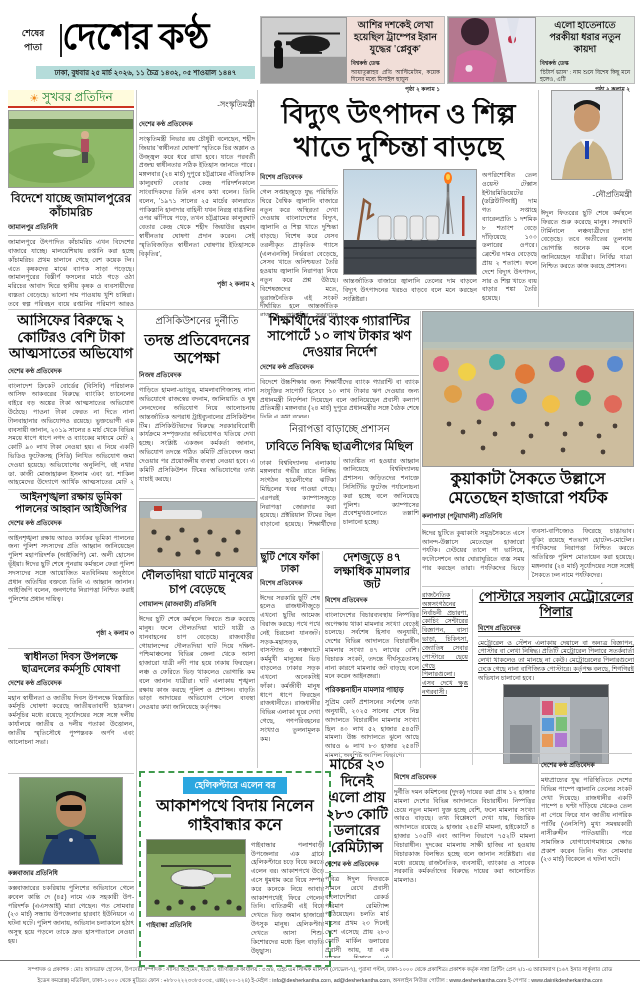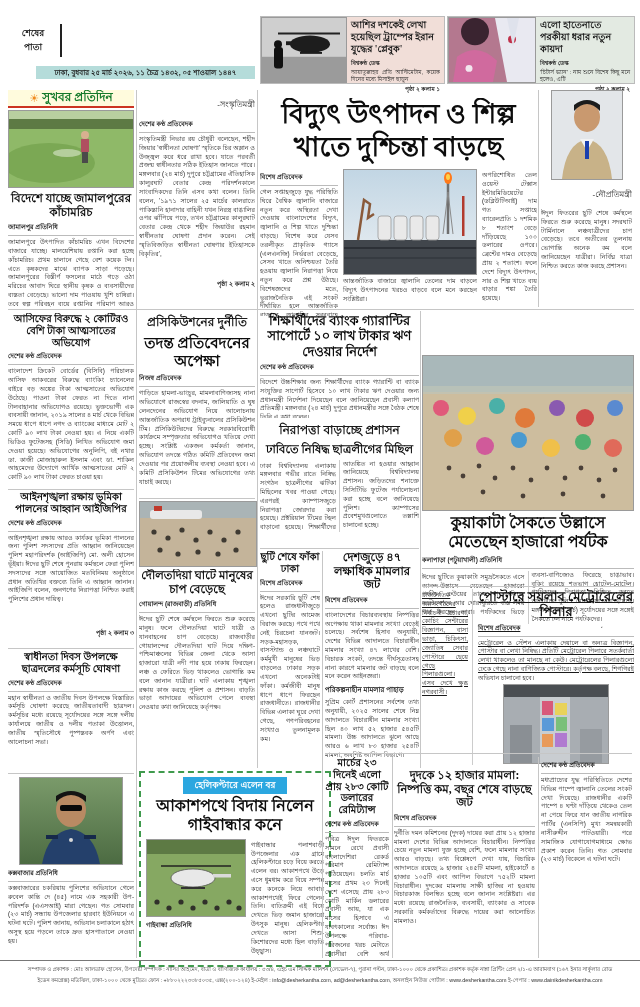--- a/index.html
+++ b/index.html
@@ -6,65 +6,68 @@
   .page{position:relative;width:640px;height:1007px;background:#ffffff;margin:0 auto;
         font-family:"Liberation Sans",sans-serif;color:#1a1a1a;overflow:hidden;}
   .abs{position:absolute;}
   .story{position:absolute;overflow:hidden;}
   .hl{font-family:"Liberation Serif",serif;font-weight:bold;text-align:center;color:#0c0c0c;margin:0;line-height:1.18;}
   .hl-xxl{font-size:27px;line-height:1.22;}
   .hl-xl{font-size:16px;}
   .hl-lg{font-size:13px;}
   .hl-md{font-size:11.5px;font-family:Liberation Serif, serif;}
   .hl-sm{font-size:10px;}
-  .hl-xs{font-size:10px;}
-  .kicker{font-size:12px;font-weight:bold;text-align:center;margin:0 0 2px;}
+  .hl-xs{font-size:14px;}
+  .kicker{font-size:10px;font-weight:normal;text-align:center;margin:0 0 2px;}
   .byline{font-size:6.4px;font-weight:bold;margin:3px 0 2px;border-bottom:1px solid #bbb;padding-bottom:2px;}
   .bodytext{font-size:6.3px;line-height:1.4;text-align:justify;margin:2px 0 0;color:#222;}
   .subhead{font-size:7px;font-weight:bold;margin:3px 0 1px;}
   .pageref{font-size:6.3px;font-weight:bold;text-align:right;margin-top:2px;}
   .attrib{font-size:8px;font-weight:normal;text-align:right;margin:8px 0;}
   .photo{border:1px solid #9a9a9a;overflow:hidden;background:#ccc;}
   .photo svg{display:block;width:100%;height:100%;}
   .vline{position:absolute;width:1px;background:#c6c6c6;}
   .hline{position:absolute;height:1px;background:#c6c6c6;}
   
   .corner{font-size:9px;font-weight:bold;text-align:center;border-right:2px solid #222;
           padding:3px 6px 3px 0;line-height:1.5;}
   .logo{font-family:"Liberation Serif",serif;font-weight:900;font-size:37px;line-height:50px;
         letter-spacing:-1px;color:#000;white-space:nowrap;}
   .datebar{background:#b5dcda;font-size:7px;font-weight:bold;text-align:center;line-height:13px;}
   .teaser{display:flex;border:1px solid #bbb;}
   .tz-photo{width:84px;flex:none;}
   .tz-box{flex:1;padding:3px 4px;}
-  .tz-title{font-family:"Liberation Serif",serif;font-size:9.5px;font-weight:bold;margin:0;line-height:1.25;}
+  .tz-title{font-family:"Liberation Serif",serif;font-size:9.5px;font-weight:bold;text-align:center;margin:0;line-height:1.25;}
   .tz-by{font-size:5.8px;font-weight:bold;margin:2px 0 1px;}
   .tz-ex{font-size:5.6px;line-height:1.35;margin:0;text-align:justify;}
   .tz-pr{font-size:5.8px;font-weight:bold;text-align:right;margin:0;}
   
   .brand{background:#fffbdd;border-bottom:2px solid #cc3322;display:flex;align-items:center;
          justify-content:center;gap:3px;height:16px;}
   .brand .sun{color:#f08a1d;font-size:11px;}
-  .brand .bt{color:#157a2b;font-weight:bold;font-size:12px;font-family:"Liberation Serif",serif;}
+  .brand .bt{color:#157a2b;font-weight:normal;font-size:12px;font-family:"Liberation Serif",serif;}
   .two-col{column-count:2;column-gap:7px;column-rule:1px solid #ccc;}
   .heli-box{border:2px dashed #3f9a4d;padding:4px 5px;}
   .banner{background:#2ba7e0;color:#fff;font-size:9px;font-weight:bold;text-align:center;
           width:fit-content;margin:0 auto 3px;padding:1px 12px;}
   .quote{font-size:8.5px;font-weight:bold;text-align:center;line-height:1.45;margin:4px 0 0;
          font-family:"Liberation Serif",serif;}
   .footer{position:absolute;left:0;top:960px;width:640px;border-top:1px solid #777;padding-top:4px;}
   .footer p{font-size:5.4px;text-align:center;margin:0 6px 3px;color:#333;line-height:1.5;}
 </style>
 </head>
 <body>
 
 <div class="page">
 
   <div class="abs corner" style="left:12px;top:24px;width:42px;">
     <span>শেষের পাতা</span>
+  </div>
+  <div class="abs logo" style="left:62px;top:12px;width:192px;height:52px;">
+    <span>দেশের কণ্ঠ</span>
   </div>
   <div class="abs datebar" style="left:36px;top:66px;width:219px;height:13px;">
     <span>ঢাকা, বুধবার ২৫ মার্চ ২০২৬, ১১ চৈত্র ১৪৩২, ০৫ শাওয়াল ১৪৪৭</span>
   </div>
 
   <div class="abs teaser" style="left:260px;top:16px;width:183px;height:66px;">
     <div class="tz-photo photo">
       <svg viewBox="0 0 84 66" preserveAspectRatio="none">
         <rect width="84" height="66" fill="#cfcfcf"></rect>
           <rect y="40" width="84" height="26" fill="#9b9b9b"></rect>
@@ -211,21 +214,21 @@
   </div>
 
   <div class="story" style="left:260px;top:421px;width:159px;height:126px;">
     <p class="kicker">নিরাপত্তা বাড়াচ্ছে প্রশাসন</p>
     <h2 class="hl hl-md">ঢাবিতে নিষিদ্ধ ছাত্রলীগের মিছিল</h2>
     <div class="two-col" style="margin-top:3px;">
       <p class="bodytext">ঢাকা বিশ্ববিদ্যালয় এলাকায় মঙ্গলবার গভীর রাতে নিষিদ্ধ সংগঠন ছাত্রলীগের ঝটিকা মিছিলের খবর পাওয়া গেছে। এরপরই ক্যাম্পাসজুড়ে নিরাপত্তা জোরদার করা হয়েছে। প্রক্টরিয়াল টিমের টহল বাড়ানো হয়েছে। শিক্ষার্থীদের আতঙ্কিত না হওয়ার আহ্বান জানিয়েছে বিশ্ববিদ্যালয় প্রশাসন। জড়িতদের শনাক্তে সিসিটিভি ফুটেজ পর্যালোচনা করা হচ্ছে বলে জানিয়েছে পুলিশ। ক্যাম্পাসের প্রবেশমুখগুলোতে তল্লাশি চালানো হচ্ছে।</p>
     </div>
   </div>
 
-  <div class="story" style="left:422px;top:311px;width:212px;height:273px;margin-top:44px;">
+  <div class="story" style="left:422px;top:311px;width:212px;height:273px;">
     <div class="photo" style="width:210px;height:154px;">
       <svg viewBox="0 0 210 154" preserveAspectRatio="none">
         <rect width="210" height="154" fill="#cdbd9e"></rect>
         <rect width="210" height="36" fill="#a9b8ba"></rect>
         <rect y="30" width="210" height="8" fill="#bfc4b8" opacity="0.7"></rect>
         <g>
           <circle cx="18" cy="52" r="8" fill="#e05a7a"></circle>
             <circle cx="44" cy="60" r="9" fill="#f0d04a"></circle>
           <circle cx="74" cy="50" r="8" fill="#4ab0a8"></circle>
             <circle cx="102" cy="62" r="10" fill="#e07a3a"></circle>
@@ -405,21 +408,20 @@
     </div>
   </div>
 
   <div class="story" style="left:325px;top:757px;width:64px;height:201px;">
     <h2 class="hl hl-xs">মার্চের ২৩ দিনেই এলো প্রায় ২৮৩ কোটি ডলারের রেমিট্যান্স</h2>
     <div class="byline">দেশের কণ্ঠ প্রতিবেদক</div>
     <p class="bodytext">পবিত্র ঈদুল ফিতরকে সামনে রেখে প্রবাসী বাংলাদেশিরা রেকর্ড পরিমাণ রেমিট্যান্স পাঠিয়েছেন। চলতি মার্চ মাসের প্রথম ২৩ দিনেই দেশে এসেছে প্রায় ২৮৩ কোটি মার্কিন ডলারের প্রবাসী আয়, যা এক মাসের হিসাবে এ যাবৎকালের সর্বোচ্চ। ঈদ উপলক্ষে পরিবার-পরিজনের খরচ মেটাতে প্রবাসীরা বেশি অর্থ পাঠাচ্ছেন বলে জানিয়েছে কেন্দ্রীয় ব্যাংক।</p>
   </div>
 
   <div class="story" style="left:394px;top:769px;width:141px;height:189px;">
-    <h2 class="hl hl-md">দুদকে ১২ হাজার মামলা: নিষ্পত্তি কম, বছর শেষে বাড়ছে জট</h2>
     <div class="byline">বিশেষ প্রতিবেদক</div>
     <p class="bodytext">দুর্নীতি দমন কমিশনের (দুদক) দায়ের করা প্রায় ১২ হাজার মামলা দেশের বিভিন্ন আদালতে বিচারাধীন। নিষ্পত্তির চেয়ে নতুন মামলা যুক্ত হচ্ছে বেশি, ফলে মামলার সংখ্যা আরও বাড়ছে। তথ্য বিশ্লেষণে দেখা যায়, বিচারিক আদালতে রয়েছে ৯ হাজার ২৪৫টি মামলা, হাইকোর্টে ৪ হাজার ১০৫টি এবং আপিল বিভাগে ৭৫২টি মামলা বিচারাধীন। দুদকের মামলায় সাক্ষী হাজির না হওয়ায় বিচারকাজ বিলম্বিত হচ্ছে বলে জানান সংশ্লিষ্টরা। এর মধ্যে রয়েছে রাজনৈতিক, ব্যবসায়ী, ব্যাংকার ও সাবেক সরকারি কর্মকর্তাদের বিরুদ্ধে দায়ের করা আলোচিত মামলাও।</p>
   </div>
 
   <div class="story" style="left:541px;top:757px;width:91px;height:201px;">
     <div class="byline">দেশের কণ্ঠ প্রতিবেদক</div>
     <p class="bodytext">মধ্যপ্রাচ্যের যুদ্ধ পরিস্থিতিতে দেশের বিভিন্ন পাম্পে জ্বালানি তেলের সংকট দেখা দিয়েছে। রাজধানীর একটি পাম্পে ৪ ঘণ্টা দাঁড়িয়ে থেকেও তেল না পেয়ে ফিরে যান জাতীয় নাগরিক পার্টির (এনসিপি) মুখ্য সমন্বয়কারী নাসীরুদ্দীন পাটওয়ারী। পরে সামাজিক যোগাযোগমাধ্যমে ক্ষোভ প্রকাশ করেন তিনি। গত সোমবার (২৩ মার্চ) বিকেলে এ ঘটনা ঘটে।</p>
   </div>
 
   <div class="vline" style="left:136px;top:90px;height:868px;"></div>

